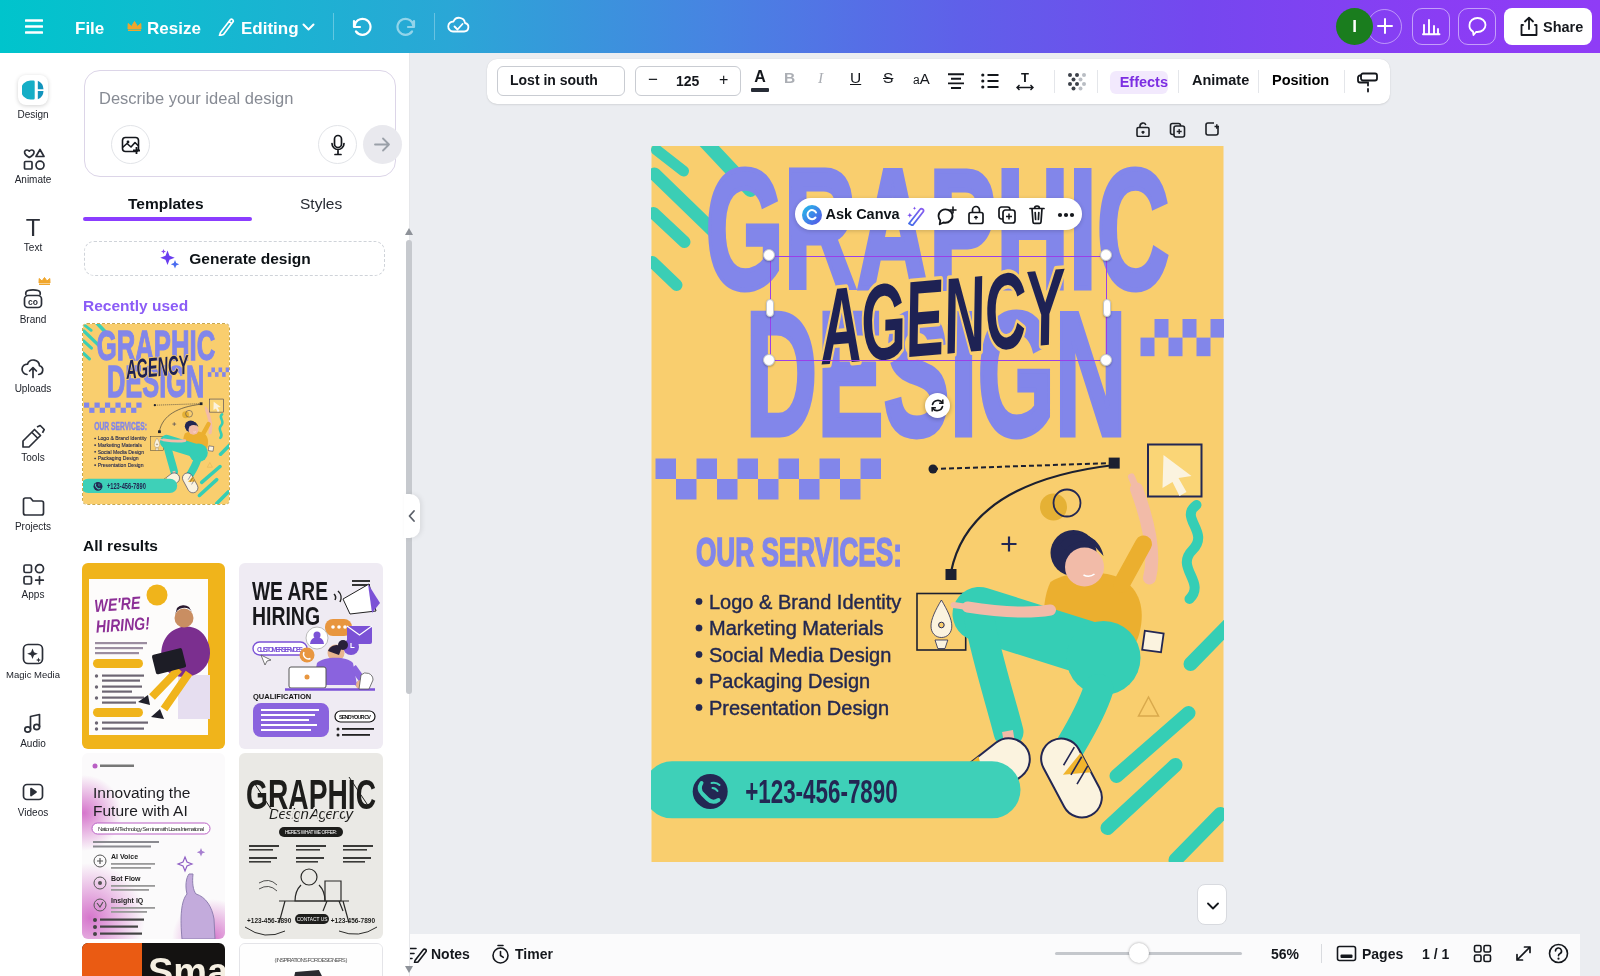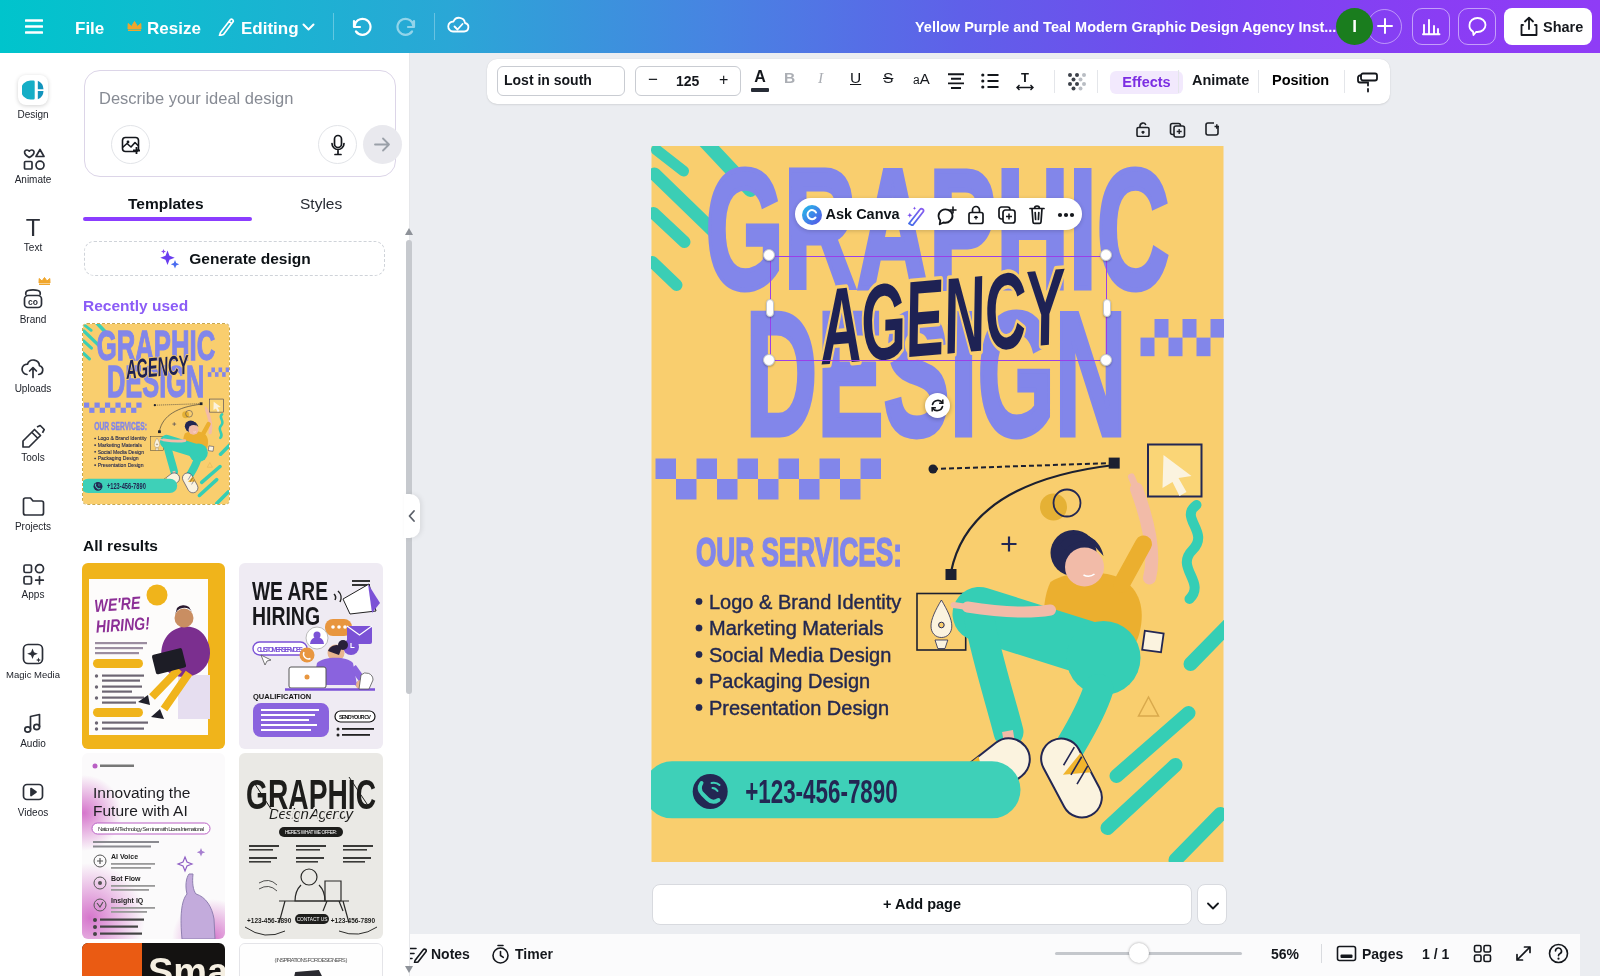--- a/index.html
+++ b/index.html
@@ -41,21 +41,20 @@
       <path d="M4,4 L4,10 L10,10 M4.5,9.5 A8,8 0 1 1 6,14.5" fill="none" stroke="#fff" stroke-width="2.2" stroke-linecap="round" stroke-linejoin="round"></path>
     </svg>
   <svg class="abs" style="left:396px;top:17px;opacity:.5" width="22" height="19">
       <path d="M18,4 L18,10 L12,10 M17.5,9.5 A8,8 0 1 0 16,14.5" fill="none" stroke="#fff" stroke-width="2.2" stroke-linecap="round" stroke-linejoin="round"></path>
     </svg>
   <div class="abs" style="left:434px;top:13px;width:1px;height:27px;background:rgba(255,255,255,.3)"></div>
   <svg class="abs" style="left:447px;top:16px" width="23" height="21">
       <path d="M6,15.5 a5,5 0 0 1 .5,-10 a6,6 0 0 1 11.5,1.5 a4.3,4.3 0 0 1 -1,8.5 Z" fill="none" stroke="#fff" stroke-width="1.8" stroke-linejoin="round"></path>
       <path d="M7.5,10.5 l3,3 l5,-5.5" fill="none" stroke="#fff" stroke-width="1.8" stroke-linecap="round" stroke-linejoin="round"></path>
     </svg>
-  <div class="abs" style="left:915px;top:19px;width:400px;color:#fff;font-size:14.5px;font-weight:bold;white-space:nowrap">Yellow Purple and Teal Modern Graphic Design Agency Inst...</div>
   <div class="abs" style="left:1367px;top:9px;width:35px;height:35px;border-radius:50%;border:1.5px solid rgba(255,255,255,.45)"></div>
   <svg class="abs" style="left:1377px;top:18px" width="16" height="16">
       <path d="M8,1 V15 M1,8 H15" stroke="#fff" stroke-width="2" stroke-linecap="round"></path>
     </svg>
   <div class="abs" style="left:1336px;top:8px;width:37px;height:37px;border-radius:50%;background:#1a7d1e;color:#fff;font-size:17px;font-weight:bold;text-align:center;line-height:37px">I</div>
   <div class="abs" style="left:1412px;top:8px;width:38px;height:37px;border-radius:10px;border:1px solid rgba(255,255,255,.5)"></div>
   <svg class="abs" style="left:1422px;top:17px" width="19" height="19">
       <path d="M2,17 V8 M7,17 V3 M12,17 V9 M16,17 V12 M1,17.2 H17.5" stroke="#fff" stroke-width="1.9" stroke-linecap="round"></path>
     </svg>
   <div class="abs" style="left:1458px;top:8px;width:38px;height:37px;border-radius:10px;border:1px solid rgba(255,255,255,.5)"></div>
@@ -513,21 +512,21 @@
     <text x="57.5" y="489" font-size="20">Marketing Materials</text>
     <text x="57.5" y="515.5" font-size="20">Social Media Design</text>
     <text x="57.5" y="542" font-size="20">Packaging Design</text>
     <text x="57.5" y="568.5" font-size="20">Presentation Design</text>
   </g>
 </g>
 </defs>
 </svg>
 <div id="canvas">
   <div id="toolbar">
-    <div class="abs" style="left:10px;top:7px;width:128px;height:30px;border:1.5px solid #c9ccd2;border-radius:6px;line-height:27px;padding-left:6px;font-size:14px;font-weight:bold;color:#14171c">Lost in south</div>
+    <div class="abs" style="left:10px;top:7px;width:128px;height:30px;border:1.5px solid #c9ccd2;border-radius:6px;line-height:27px;padding-left:12px;font-size:14px;font-weight:bold;color:#14171c">Lost in south</div>
     <div class="abs" style="left:148px;top:7px;width:106px;height:30px;border:1.5px solid #c9ccd2;border-radius:6px">
       <span class="abs" style="left:12px;top:3px;font-size:17px;color:#14171c">−</span>
       <span class="abs" style="left:40px;top:6px;font-size:14px;font-weight:bold;color:#14171c">125</span>
       <span class="abs" style="left:83px;top:4px;font-size:16px;color:#14171c">+</span>
     </div>
     <div class="abs" style="left:264px;top:9px;width:18px;text-align:center;font-size:16px;font-weight:bold;color:#14171c">A</div>
     <div class="abs" style="left:264px;top:29px;width:18px;height:3.5px;background:#272c36;border-radius:1px"></div>
     <div class="abs" style="left:297px;top:10px;font-size:15.5px;font-weight:bold;color:#abaeb4">B</div>
     <div class="abs" style="left:331px;top:10px;font-size:15.5px;font-style:italic;font-family:'Liberation Serif';color:#abaeb4">I</div>
     <div class="abs" style="left:363px;top:10px;font-size:15.5px;color:#14171c;text-decoration:underline">U</div>
@@ -557,21 +556,21 @@
           <circle cx="6.5" cy="16.5" r="2"></circle>
         </g>
       <g fill="#b9bdc3">
           <circle cx="17" cy="3" r="2"></circle>
           <circle cx="13.5" cy="7.5" r="2"></circle>
           <circle cx="17" cy="12" r="2"></circle>
           <circle cx="13.5" cy="16.5" r="2"></circle>
         </g>
     </svg>
     <div class="tsep" style="left:610px"></div>
-    <div class="abs" style="left:623px;top:12px;width:73px;height:23px;background:#f2e9fd;border-radius:6px;text-align:center;line-height:23px;font-size:14.5px;font-weight:bold;color:#7c2ee2">Effects</div>
+    <div class="abs" style="left:623px;top:12px;width:58px;height:23px;background:#f2e9fd;border-radius:6px;text-align:right;line-height:23px;font-size:14.5px;font-weight:bold;color:#7c2ee2">Effects</div>
     <div class="tsep" style="left:691px"></div>
     <div class="abs" style="left:705px;top:13px;font-size:14.5px;font-weight:bold;color:#14171c">Animate</div>
     <div class="tsep" style="left:771px"></div>
     <div class="abs" style="left:785px;top:13px;font-size:14.5px;font-weight:bold;color:#000000">Position</div>
     <div class="tsep" style="left:857px"></div>
     <svg class="abs" style="left:869px;top:11px" width="24" height="24" fill="none" stroke="#14171c" stroke-width="1.8">
         <path d="M7,3.5 h12 a2,2 0 0 1 2,2 v3 a2,2 0 0 1 -2,2 h-12 a2,2 0 0 1 -2,-2 v-3 a2,2 0 0 1 2,-2 Z"></path>
         <path d="M5,5.5 h-1 a2,2 0 0 0 -2,2 v3 a2,2 0 0 0 2,2 h8 v3 M12,19 v2.5" stroke-linecap="round"></path>
       </svg>
   </div>
@@ -645,21 +644,20 @@
   <div class="abs" style="left:353px;top:301px;width:12px;height:12px;border-radius:50%;background:#fff;border:1px solid #c2c5cb;box-shadow:0 1px 2px rgba(0,0,0,.25)"></div>
   <div class="abs" style="left:690px;top:301px;width:12px;height:12px;border-radius:50%;background:#fff;border:1px solid #c2c5cb;box-shadow:0 1px 2px rgba(0,0,0,.25)"></div>
   <div class="abs" style="left:355.5px;top:246px;width:8px;height:18px;border-radius:4px;background:#fff;border:1px solid #c2c5cb;box-shadow:0 1px 2px rgba(0,0,0,.25)"></div>
   <div class="abs" style="left:692.5px;top:246px;width:8px;height:18px;border-radius:4px;background:#fff;border:1px solid #c2c5cb;box-shadow:0 1px 2px rgba(0,0,0,.25)"></div>
   <div class="abs" style="left:515px;top:340px;width:25px;height:25px;border-radius:50%;background:#fff;box-shadow:0 1px 4px rgba(0,0,0,.3)">
     <svg style="margin:5px 0 0 5px" width="15" height="15" fill="none" stroke="#14171c" stroke-width="1.6">
         <path d="M2.5,6.5 a5.5,5.5 0 0 1 10,-1.5 M12.5,8.5 a5.5,5.5 0 0 1 -10,1.5" stroke-linecap="round"></path>
         <path d="M12.8,1.5 v3.7 h-3.7 M2.2,13.5 v-3.7 h3.7" stroke-width="1.5" fill="none"></path>
       </svg>
   </div>
-  <div class="abs" style="left:242px;top:831px;width:540px;height:41px;background:#fff;border:1px solid #d8dadf;border-radius:8px;text-align:center;line-height:39px;font-size:14.5px;font-weight:bold;color:#0d1216">+ Add page</div>
   <div class="abs" style="left:787px;top:831px;width:30px;height:41px;background:#fff;border:1px solid #d8dadf;border-radius:8px">
     <svg style="margin:17px 0 0 9px" width="12" height="8">
         <path d="M1,1.5 L6,6.5 L11,1.5" fill="none" stroke="#14171c" stroke-width="1.8" stroke-linecap="round" stroke-linejoin="round"></path>
       </svg>
   </div>
 </div>
 <div id="bottombar">
   <svg class="abs" style="left:16px;top:12px" width="21" height="17" fill="none" stroke="#14171c" stroke-width="1.6">
       <path d="M1,2.5 h9 M1,7.5 h7 M1,12.5 h5" stroke-linecap="round"></path>
       <path d="M9,14.5 L17.5,3.5 a1.7,1.7 0 0 1 2.6,2 L12,16 L8.5,16.8 Z" stroke-linejoin="round"></path>

